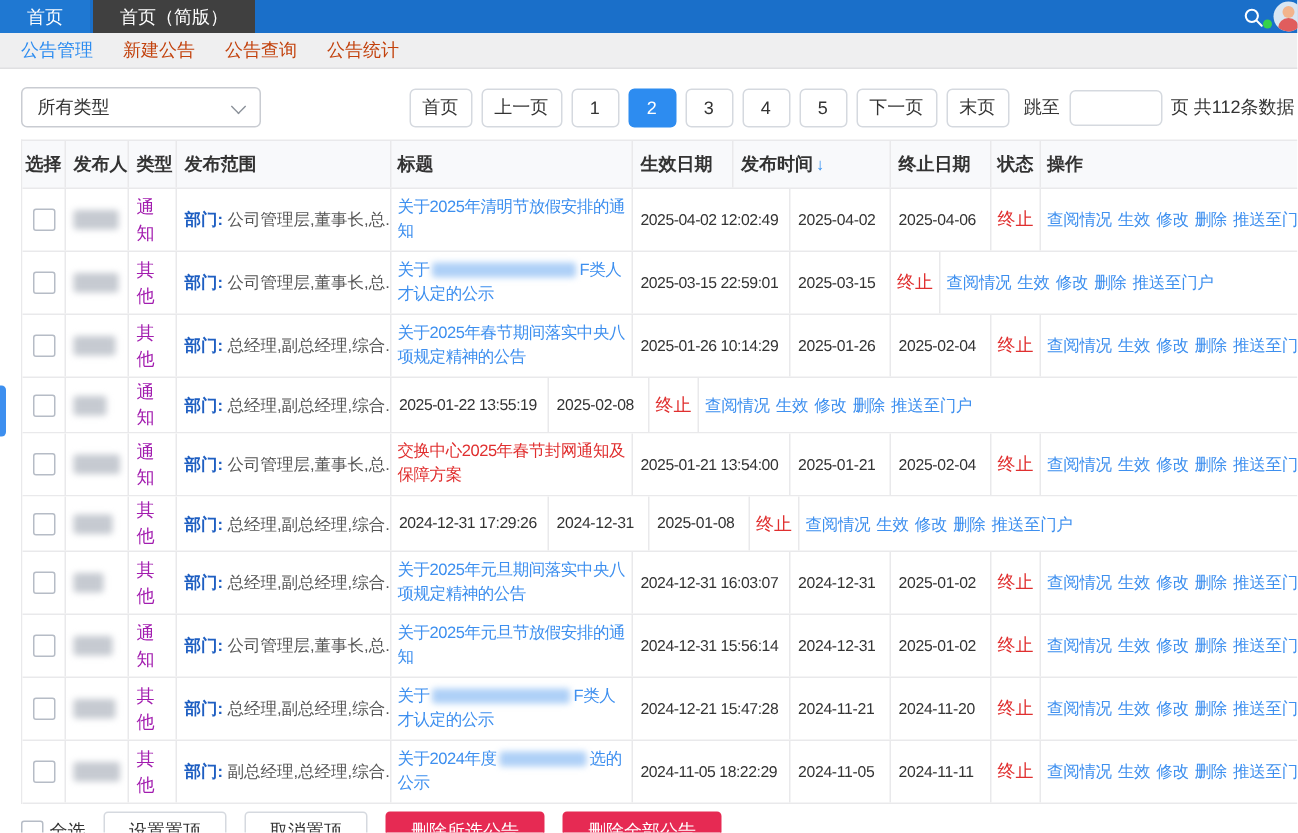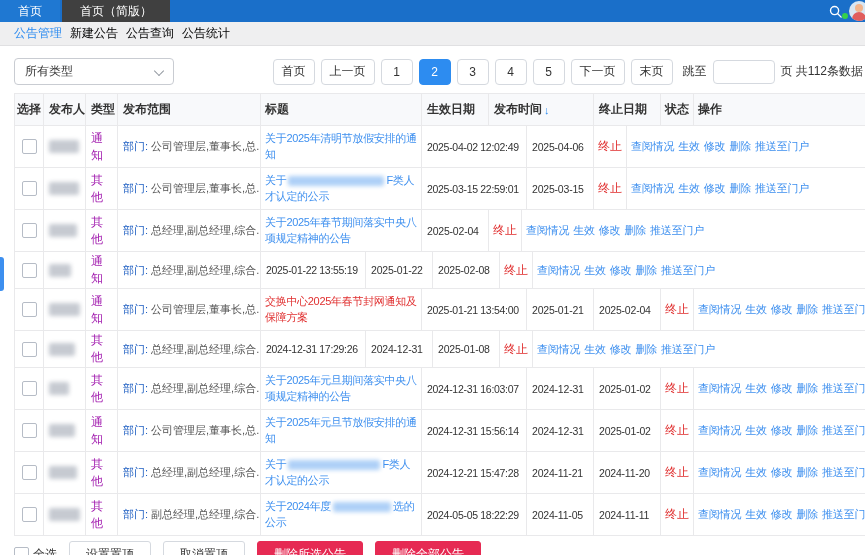--- a/index.html
+++ b/index.html
@@ -14,22 +14,22 @@
   .tab.first{background:#1f78d2}
   .tab.active{background:#eef5fc;color:#444}
   .tab-close{margin-left:8px;color:#aebfce;font-size:12px;line-height:1}
   .topbar-right{position:absolute;right:0;top:0;height:22px;display:flex;align-items:center;gap:10px;padding-right:22px}
   .search-wrap{display:flex;align-items:center}
   .avatar{position:absolute;right:-4px;top:1px;width:20px;height:20px;border-radius:50%;background:#d9e6f2;overflow:hidden}
   .avatar .head{position:absolute;left:6px;top:3px;width:8px;height:8px;border-radius:50%;background:#f2b48c}
   .avatar .shoulders{position:absolute;left:3px;top:11px;width:14px;height:10px;border-radius:7px 7px 0 0;background:#e05d5d}
   .status-dot{position:absolute;right:17px;top:13px;width:6px;height:6px;border-radius:50%;background:#35d14a;z-index:3}
   
-  .subnav{height:23px;background:#efeff0;border-bottom:1px solid #e0e0e2;display:flex;align-items:center;padding-left:14px;gap:8px}
-  .subnav-item{font-size:12px;color:#000000;cursor:pointer;white-space:nowrap}
+  .subnav{height:23px;background:#efeff0;border-bottom:1px solid #e0e0e2;display:flex;align-items:center;padding-left:14px;gap:20px}
+  .subnav-item{font-size:12px;color:#c2410c;cursor:pointer;white-space:nowrap}
   .subnav-item.active{color:#2d8cf0}
   
   .toolbar{display:flex;justify-content:space-between;align-items:center;padding:12px 2px 8px 14px}
   .select{position:relative;width:160px;height:27px;border:1px solid #c9ccd2;border-radius:4px;background:#fff;display:flex;align-items:center;padding:0 10px;font-size:12px;color:#333;box-sizing:border-box;cursor:pointer}
   .select .chev{position:absolute;right:10px;top:8px;width:7px;height:7px;border-right:1.5px solid #8a9099;border-bottom:1.5px solid #8a9099;transform:rotate(45deg) scale(.9)}
   .pager{display:flex;align-items:center;gap:6px;font-size:12px}
   .pbtn{min-width:14px;height:24px;padding:0 8px;border:1px solid #d5d9df;border-radius:4px;background:#fff;display:flex;align-items:center;justify-content:center;color:#333;cursor:pointer;white-space:nowrap}
   .pbtn.num{padding:0 8px}
   .pbtn.active{background:#2d8cf0;border-color:#2d8cf0;color:#fff}
   .jump-label{margin-left:4px;white-space:nowrap}
@@ -48,21 +48,21 @@
   .c-scope{width:143px;white-space:nowrap}
   .c-title{width:161px;padding:0 4px}
   .c-time{width:105px}
   .c-date{width:67px}
   .c-status{width:33px;color:#e02f2f;padding:0 4px}
   .c-ops{flex:1;border-right:none;white-space:nowrap;padding:0 4px}
   .time-txt{font-size:10.5px;letter-spacing:-.3px;color:#333;white-space:nowrap}
   .date-txt{font-size:10.5px;letter-spacing:-.2px;color:#333;white-space:nowrap}
   .cb{width:13px;height:13px;border:1px solid #b6bcc6;border-radius:2px;background:#fff;display:inline-block;cursor:pointer;flex:none}
   .blur-name{display:inline-block;height:13px;background:#c6cad1;border-radius:2px;filter:blur(2px)}
-  .scope-label{font-weight:400;color:#1f5fc2;font-size:11px;margin-right:3px}
+  .scope-label{font-weight:700;color:#1f5fc2;font-size:11px;margin-right:3px}
   .scope-text{color:#555;font-size:11px}
   .title-link{color:#3d8fef;font-size:11px;letter-spacing:-.3px;line-height:15.5px;padding:5px 0;text-decoration:none;cursor:pointer;word-break:break-all}
   .title-link.red{color:#e02f2f}
   .blur-t{display:inline-block;height:10px;background:#aed0f7;border-radius:2px;filter:blur(2px);vertical-align:middle;margin:0 2px}
   .type-txt{color:#a21caf}
   .op{color:#3d8fef;font-size:11px;letter-spacing:-.2px;margin-right:4px;cursor:pointer;text-decoration:none}
   .sort{color:#2d8cf0;margin-left:2px;font-size:11px}
   
   .footer{display:flex;align-items:center;gap:12px;padding:5px 0 0 14px}
   .select-all{display:flex;align-items:center;gap:4px;font-size:12px;color:#333}
@@ -155,20 +155,23 @@
           <span class="scope-label">部门:</span>
           <span class="scope-text">公司管理层,董事长,总...</span>
         </div>
         <div class="td c-title">
           <a class="title-link">关于2025年清明节放假安排的通知</a>
         </div>
         <div class="td c-time">
           <span class="time-txt">2025-04-02 12:02:49</span>
         </div>
         <div class="td c-date">
+          <span class="date-txt">2025-04-02</span>
+        </div>
+        <div class="td c-date">
           <span class="date-txt">2025-04-06</span>
         </div>
         <div class="td c-status">终止</div>
         <div class="td c-ops">
           <a class="op">查阅情况</a>
           <a class="op">生效</a>
           <a class="op">修改</a>
           <a class="op">删除</a>
           <a class="op">推送至门户</a>
         </div>
@@ -215,20 +218,26 @@
         <div class="td c-type">
           <span class="type-txt">其他</span>
         </div>
         <div class="td c-scope">
           <span class="scope-label">部门:</span>
           <span class="scope-text">总经理,副总经理,综合...</span>
         </div>
         <div class="td c-title">
           <a class="title-link">关于2025年春节期间落实中央八项规定精神的公告</a>
         </div>
+        <div class="td c-time">
+          <span class="time-txt">2025-01-26 10:14:29</span>
+        </div>
+        <div class="td c-date">
+          <span class="date-txt">2025-01-26</span>
+        </div>
         <div class="td c-date">
           <span class="date-txt">2025-02-04</span>
         </div>
         <div class="td c-status">终止</div>
         <div class="td c-ops">
           <a class="op">查阅情况</a>
           <a class="op">生效</a>
           <a class="op">修改</a>
           <a class="op">删除</a>
           <a class="op">推送至门户</a>
@@ -245,23 +254,20 @@
           <span class="type-txt">通知</span>
         </div>
         <div class="td c-scope">
           <span class="scope-label">部门:</span>
           <span class="scope-text">总经理,副总经理,综合...</span>
         </div>
         <div class="td c-time">
           <span class="time-txt">2025-01-22 13:55:19</span>
         </div>
         <div class="td c-date">
-          <span class="date-txt">2025-01-22</span>
-        </div>
-        <div class="td c-date">
           <span class="date-txt">2025-02-08</span>
         </div>
         <div class="td c-status">终止</div>
         <div class="td c-ops">
           <a class="op">查阅情况</a>
           <a class="op">生效</a>
           <a class="op">修改</a>
           <a class="op">删除</a>
           <a class="op">推送至门户</a>
         </div>
@@ -449,21 +455,21 @@
           <span class="type-txt">其他</span>
         </div>
         <div class="td c-scope">
           <span class="scope-label">部门:</span>
           <span class="scope-text">副总经理,总经理,综合...</span>
         </div>
         <div class="td c-title">
           <a class="title-link">关于2024年度<span class="blur-t" style="width:58px"></span>选的公示</a>
         </div>
         <div class="td c-time">
-          <span class="time-txt">2024-05-05 18:22:29</span>
+          <span class="time-txt">2024-11-05 18:22:29</span>
         </div>
         <div class="td c-date">
           <span class="date-txt">2024-11-05</span>
         </div>
         <div class="td c-date">
           <span class="date-txt">2024-11-11</span>
         </div>
         <div class="td c-status">终止</div>
         <div class="td c-ops">
           <a class="op">查阅情况</a>

